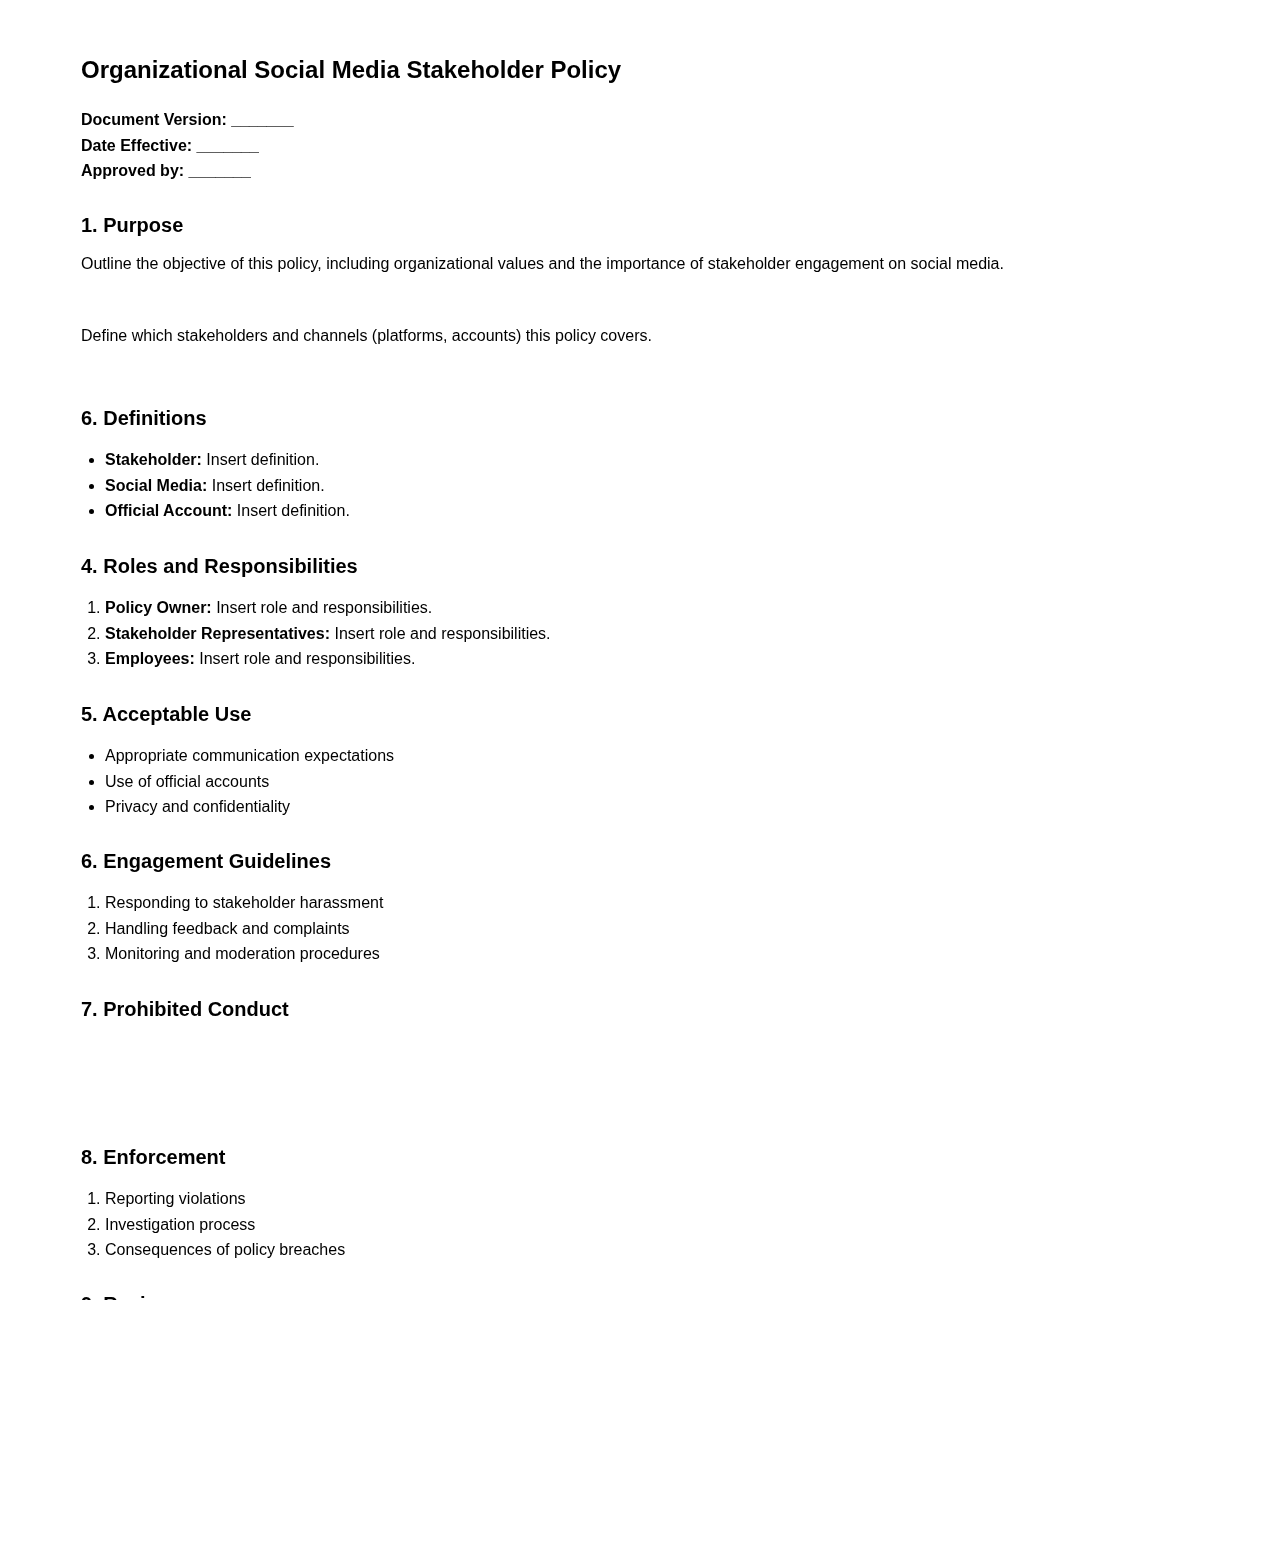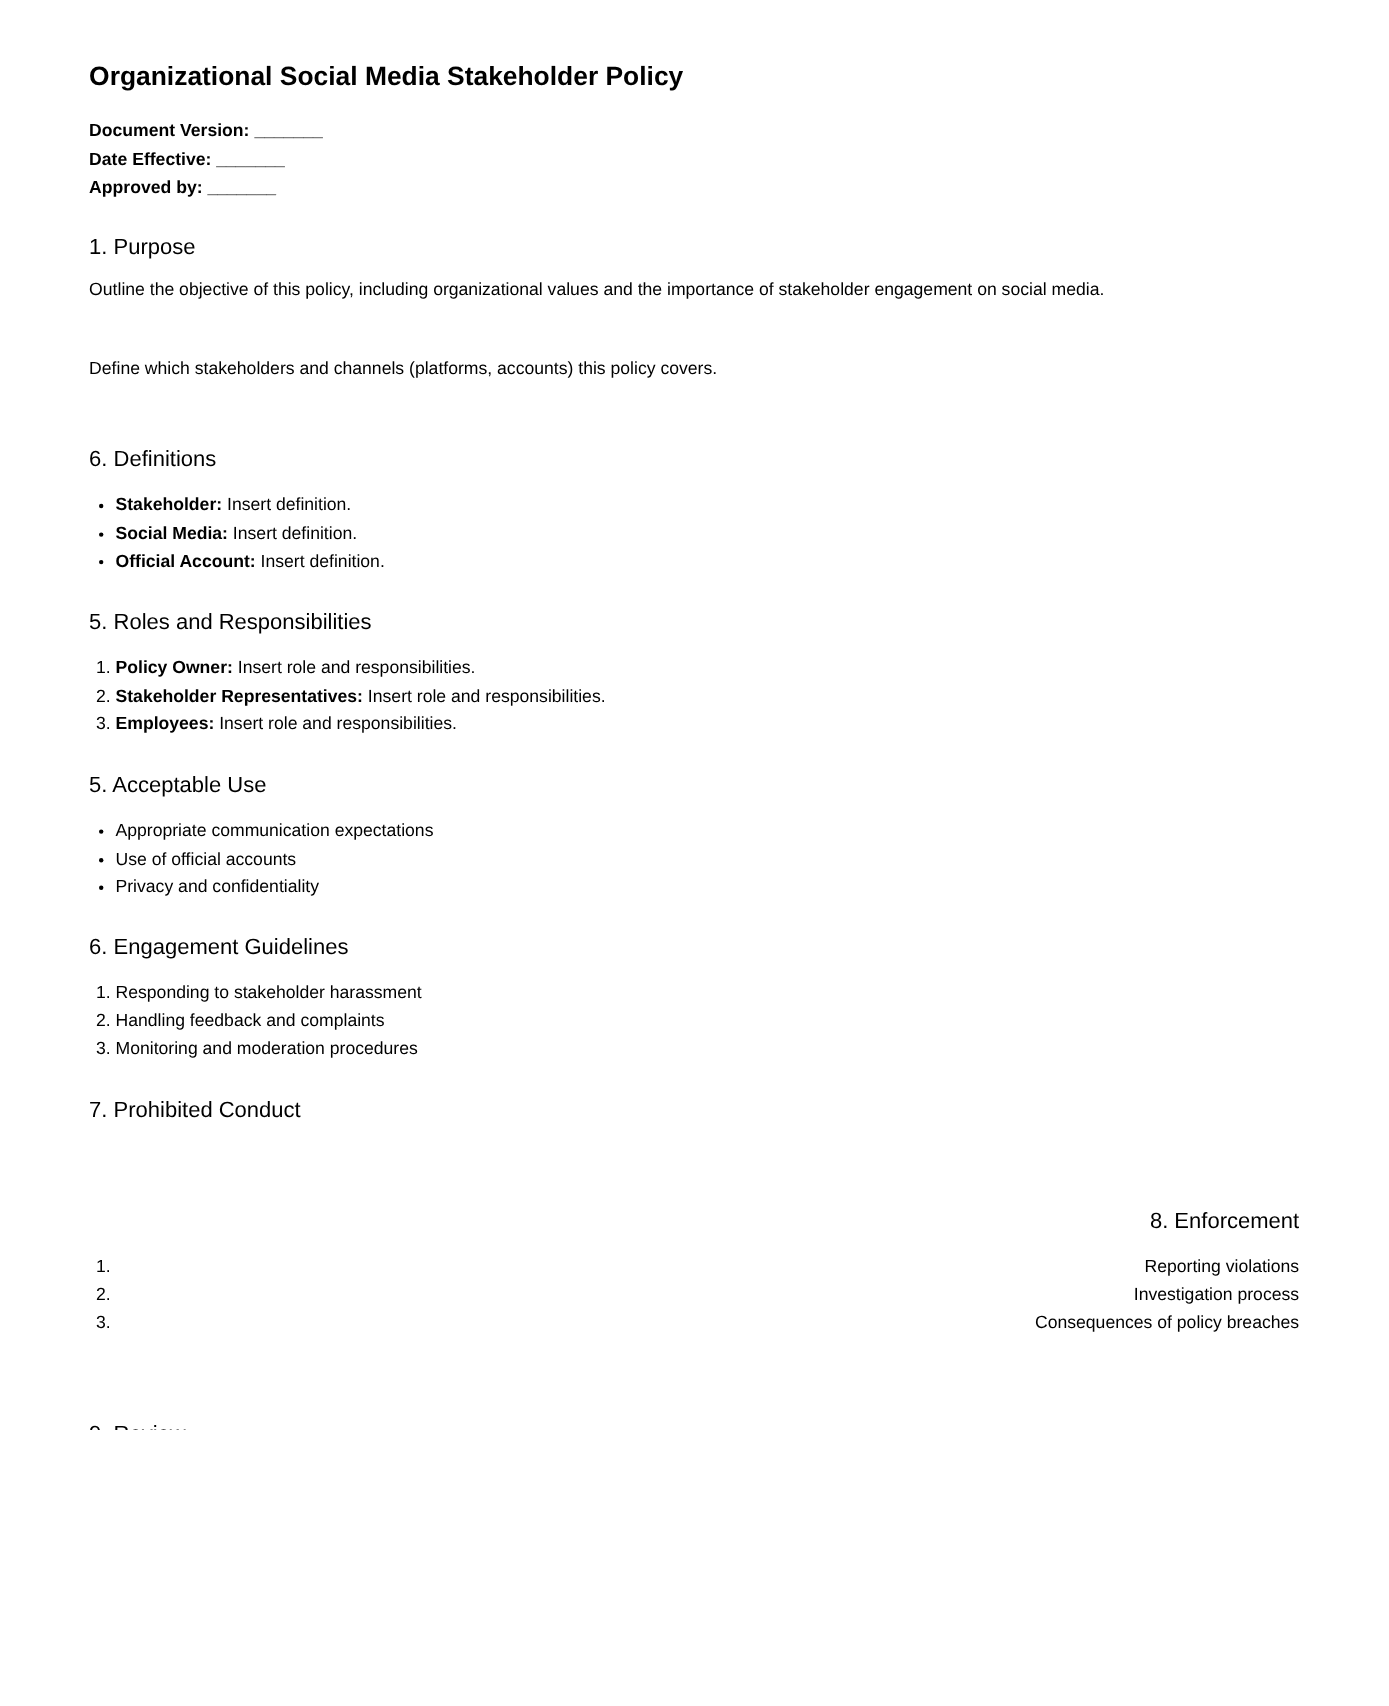--- a/index.html
+++ b/index.html
@@ -34,21 +34,21 @@
       top: 107px;
       left: 0;
       font-size: 16px;
       font-weight: bold;
       line-height: 25.5px;
     }
     .meta div { white-space: nowrap; }
     .section { position: absolute; left: 0; width: 1100px; }
     h2 {
       font-size: 20px;
-      font-weight: normal;
+      font-weight: bold;
       margin: 0;
       line-height: 24px;
       white-space: nowrap;
     }
     p.body {
       font-size: 16px;
       margin: 17px 0 0 0;
       line-height: 20px;
       white-space: nowrap;
     }
@@ -85,21 +85,21 @@
   <div class="section" style="top:406px;">
     <h2>6. Definitions</h2>
     <ul>
       <li><b>Stakeholder:</b><span> Insert definition.</span></li>
       <li><b>Social Media:</b><span> Insert definition.</span></li>
       <li><b>Official Account:</b><span> Insert definition.</span></li>
     </ul>
   </div>
 
   <div class="section" style="top:554px;">
-    <h2>5. Roles and Responsibilities</h2>
+    <h2>4. Roles and Responsibilities</h2>
     <ol>
       <li><b>Policy Owner:</b><span> Insert role and responsibilities.</span></li>
       <li><b>Stakeholder Representatives:</b><span> Insert role and responsibilities.</span></li>
       <li><b>Employees:</b><span> Insert role and responsibilities.</span></li>
     </ol>
   </div>
 
   <div class="section" style="top:702px;">
     <h2>5. Acceptable Use</h2>
     <ul>
@@ -115,21 +115,21 @@
       <li>Responding to stakeholder harassment</li>
       <li>Handling feedback and complaints</li>
       <li>Monitoring and moderation procedures</li>
     </ol>
   </div>
 
   <div class="section" style="top:997px;">
     <h2>7. Prohibited Conduct</h2>
   </div>
 
-  <div class="section" style="top:1098px;text-align:right;">
+  <div class="section" style="top:1145px;">
     <h2>8. Enforcement</h2>
     <ol>
       <li>Reporting violations</li>
       <li>Investigation process</li>
       <li>Consequences of policy breaches</li>
     </ol>
   </div>
 
   <div class="section" style="top:1292px;">
     <h2>9. Review</h2>

